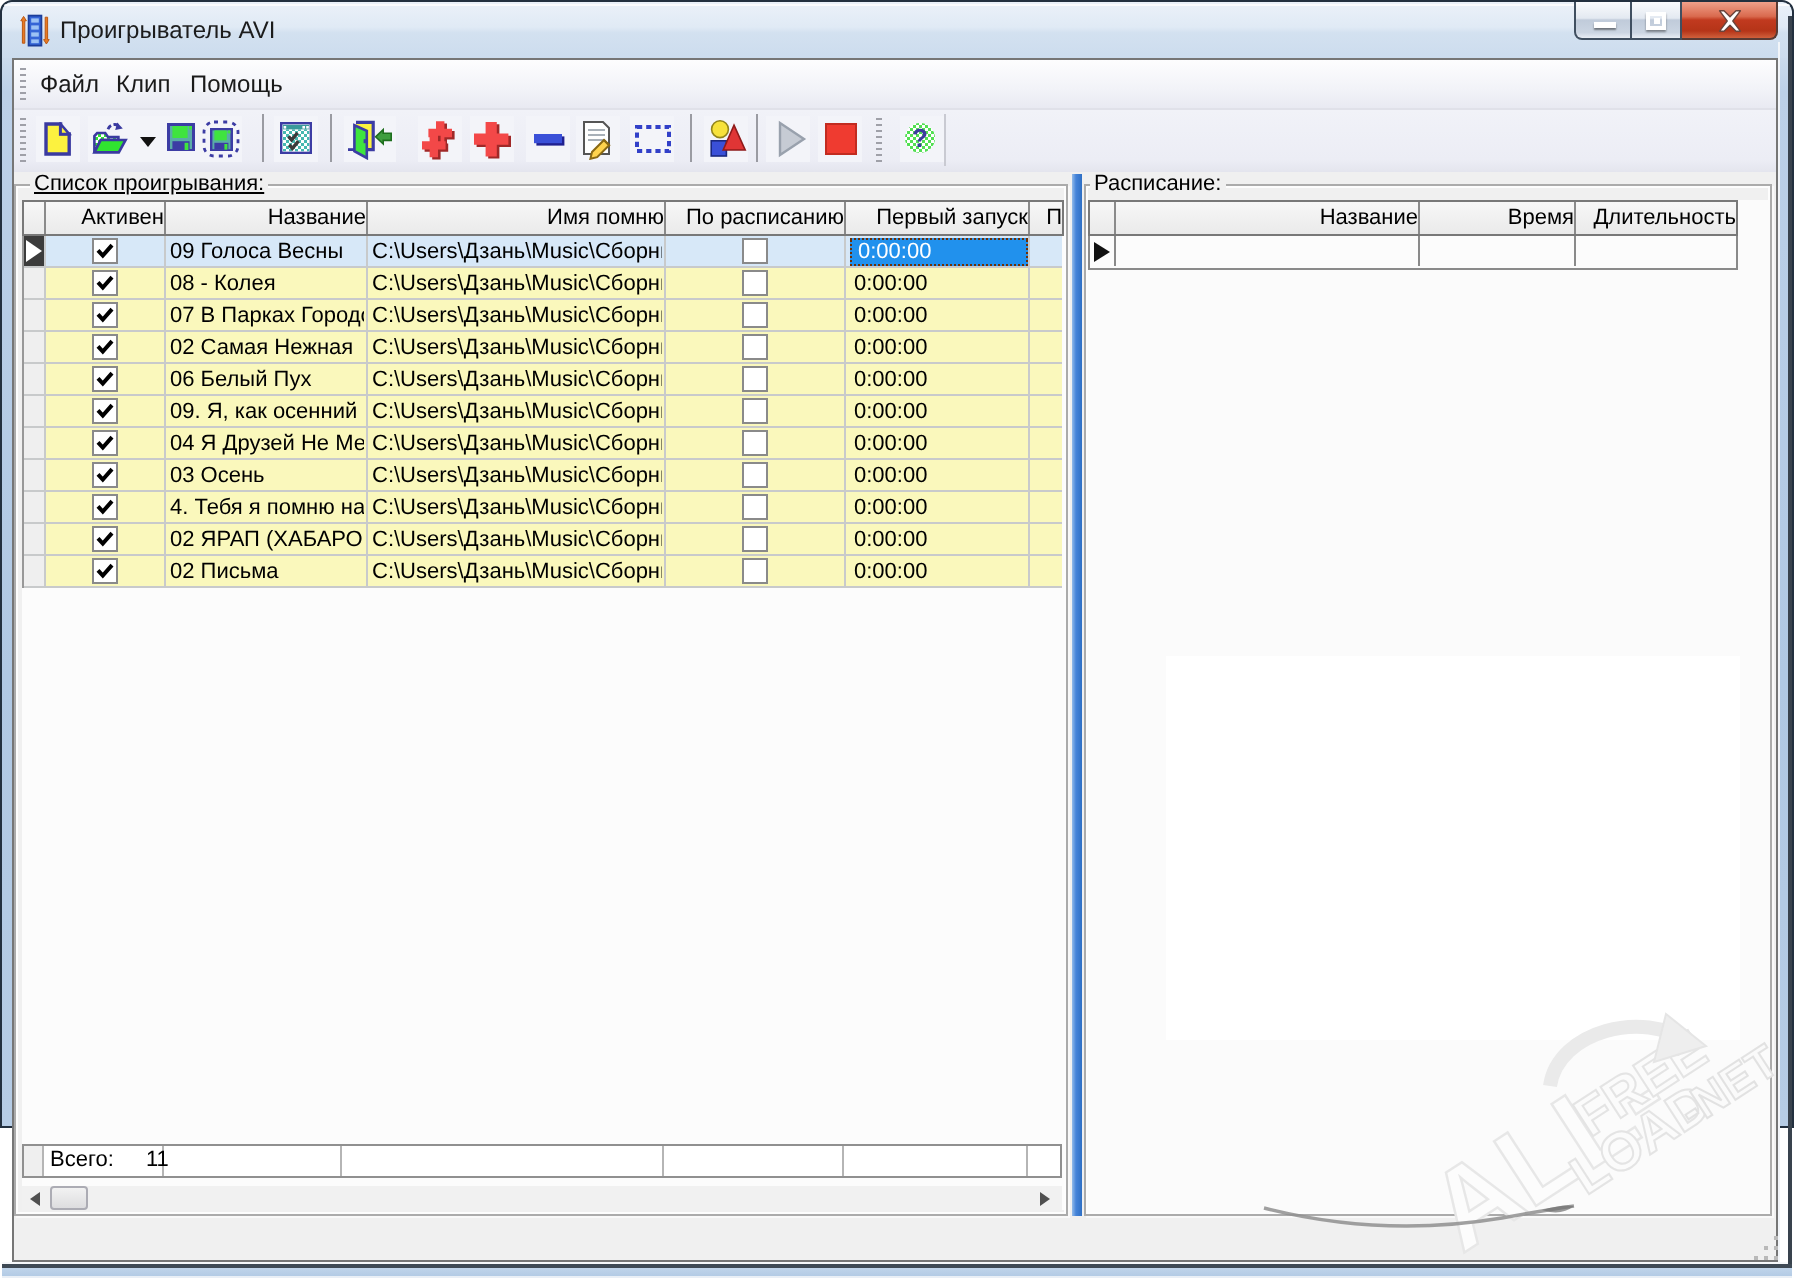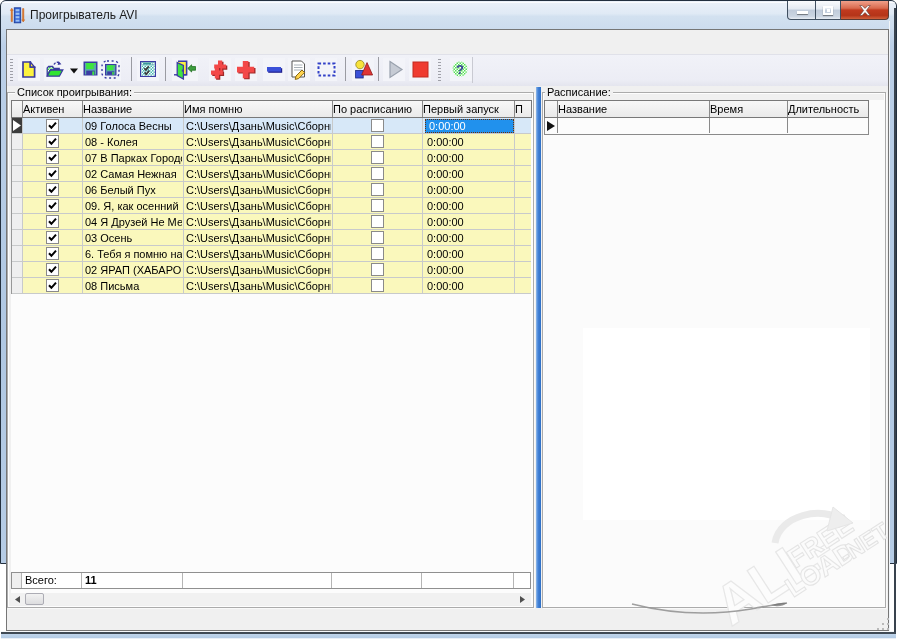--- a/index.html
+++ b/index.html
@@ -32,21 +32,21 @@
   .tbtn svg{position:absolute;left:3px;top:3px;}
   .tsep{position:absolute;top:2px;height:24px;width:1px;background:#9A9BA2;}
   .statusbar{position:absolute;left:0;top:580px;width:881px;height:20px;background:#F0F0F0;border-top:1px solid #D7D7D7;box-sizing:border-box;}
   .groupbox{position:absolute;border:1px solid #ABABAB;box-sizing:border-box;box-shadow:inset 0 0 0 1px rgba(255,255,255,.85), 1px 1px 0 rgba(255,255,255,.6);}
   .gblabel{position:absolute;height:12px;line-height:12px;background:#F0F0F0;padding:0 2px;}
   #splitter{position:absolute;left:529px;top:57px;width:5px;height:521px;background:linear-gradient(90deg,#93BBE9 0%,#4483D9 40%,#2E6FC4 100%);}
   #lgrid{position:absolute;left:4px;top:70px;width:521px;height:505px;background:#FCFCFC;}
   #rgrid{position:absolute;left:537px;top:70px;width:341px;height:506px;background:#FBFBFB;}
   .ghead{position:absolute;left:0;top:0;width:521px;height:18px;background:linear-gradient(180deg,#F7F7F7,#EAEAEA);border:1px solid #787878;box-sizing:border-box;}
   #rgrid .ghead{left:0px;top:0px;width:325px;}
-  .hcell{position:absolute;top:0;height:16px;line-height:16px;text-align:left;border-right:1px solid #8A8A8A;box-sizing:border-box;color:#000;}
+  .hcell{position:absolute;top:0;height:16px;line-height:16px;text-align:right;border-right:1px solid #8A8A8A;box-sizing:border-box;color:#000;}
   #lrows{position:absolute;left:1px;top:18px;width:519px;height:176px;}
   #lrows .rowleftedge{position:absolute;left:-1px;top:0;width:1px;height:176px;background:#989898;}
   .grow{position:absolute;left:0;width:519px;height:16px;box-sizing:border-box;border-bottom:1px solid #C8CACB;background:#FAF8BC;}
   .grow .ind{position:absolute;left:0;top:0;width:10px;height:15px;background:#EFEFEF;border-right:1px solid #C8CACB;box-sizing:content-box;}
   .vline{position:absolute;top:0;width:1px;height:15px;background:#C8CACB;}
   .ctext{position:absolute;top:1px;height:14px;line-height:14px;white-space:nowrap;overflow:hidden;}
   .cb{position:absolute;width:11px;height:11px;background:#fff;border:1px solid #8A8A8A;box-sizing:content-box;}
   #lfooter{position:absolute;left:0;top:472px;width:520px;height:17px;background:#fff;border:1px solid #909090;box-sizing:border-box;}
   .fcell{position:absolute;top:0;height:15px;line-height:15px;border-right:1px solid #B5B5B5;box-sizing:border-box;padding-left:3px;white-space:nowrap;overflow:hidden;}
   #lscroll{position:absolute;left:0;top:493px;width:520px;height:12px;background:#F1F1F1;}
@@ -77,20 +77,26 @@
         <i></i>
       </div>
     </div>
   <div class="abs" id="btn-close">
     <svg style="position:absolute;left:18px;top:4px" width="12" height="11" viewBox="0 0 12 11">
       <path d="M0.8 0.4 L3 0.4 L6 3.4 L9 0.4 L11.2 0.4 L7.4 5.5 L11.2 10.6 L9 10.6 L6 7.6 L3 10.6 L0.8 10.6 L4.6 5.5 Z" fill="#fff" stroke="#6A443C" stroke-width="0.7" stroke-linejoin="round"></path>
     </svg>
   </div>
 
   <div class="abs" id="client">
+    <div id="menubar">
+      <div class="gripper" style="left:3px;top:4px;height:17px;"></div>
+      <div class="menuitem" style="left:13px;">Файл</div>
+      <div class="menuitem" style="left:51px;">Клип</div>
+      <div class="menuitem" style="left:88px;">Помощь</div>
+    </div>
     <div id="toolbar">
       <div class="gripper" style="left:3px;top:4px;height:24px;"></div>
       
       <div class="tbtn" style="left:11px;">
           <svg style="left:4px;top:3px" width="14" height="17" viewBox="0 0 14 17">
         <path d="M1 1 L8.3 1 L8.3 6 L12.6 6 L12.6 16 L1 16 Z" fill="#FCF23F" stroke="#3A3AA0" stroke-width="1.7"></path>
         <path d="M8.3 1 L12.6 6 L8.3 6 Z" fill="#FCF23F" stroke="#3A3AA0" stroke-width="1.3"></path>
       </svg>
         </div>
       
@@ -241,21 +247,21 @@
         <pattern id="chkg" width="3" height="3" patternUnits="userSpaceOnUse">
           <rect width="3" height="3" fill="#fff"></rect>
               <rect width="1.5" height="1.5" fill="#52E052"></rect>
               <rect x="1.5" y="1.5" width="1.5" height="1.5" fill="#52E052"></rect>
         </pattern>
       </defs>
         </svg>
     </div>
 
     <div class="groupbox" style="left:0px;top:62px;width:527px;height:516px;"></div>
-    <div class="gblabel" style="left:8px;top:56px;">Список проигрывания:</div>
+    <div class="gblabel" style="left:8px;top:56px;text-decoration:underline;">Список проигрывания:</div>
     <div class="groupbox" style="left:535px;top:62px;width:344px;height:516px;"></div>
     <div class="gblabel" style="left:538px;top:56px;">Расписание:</div>
     <div id="splitter"></div>
     <div id="lgrid">
       <div class="ghead">
         <div class="hcell" style="left:0;width:11px;"></div>
         <div class="hcell" style="left:11px;width:60px;">Активен</div>
         <div class="hcell" style="left:71px;width:101px;">Название</div>
         <div class="hcell" style="left:172px;width:149px;">Имя помню</div>
         <div class="hcell" style="left:321px;width:90px;">По расписанию</div>
@@ -412,21 +418,21 @@
         <div class="vline" style="left:70px;"></div>
         <div class="vline" style="left:171px;"></div>
         <div class="vline" style="left:320px;"></div>
         <div class="vline" style="left:410px;"></div>
         <div class="vline" style="left:502px;"></div>
         <div class="cb" style="left:34px;top:1px;">
               <svg width="11" height="11" viewBox="0 0 11 11" style="position:absolute;left:0;top:0">
                 <path d="M2 5.2 L4.4 7.8 L9 2.6" stroke="#000" stroke-width="2" fill="none"></path>
               </svg>
             </div>
-        <div class="ctext" style="left:73px;width:97px;">6. Тебя я помню на</div>
+        <div class="ctext" style="left:73px;width:97px;">4. Тебя я помню на</div>
         <div class="ctext" style="left:174px;width:145px;">C:\Users\Дзань\Music\Сборник П</div>
         <div class="cb" style="left:359px;top:1px;"></div>
         <div class="ctext" style="left:415px;width:84px;">0:00:00</div>
         </div>
         <div class="grow" style="top:144px;background:#FAF8BC;">
         <div class="ind"></div>
         <div class="vline" style="left:70px;"></div>
         <div class="vline" style="left:171px;"></div>
         <div class="vline" style="left:320px;"></div>
         <div class="vline" style="left:410px;"></div>
@@ -446,30 +452,30 @@
         <div class="vline" style="left:70px;"></div>
         <div class="vline" style="left:171px;"></div>
         <div class="vline" style="left:320px;"></div>
         <div class="vline" style="left:410px;"></div>
         <div class="vline" style="left:502px;"></div>
         <div class="cb" style="left:34px;top:1px;">
               <svg width="11" height="11" viewBox="0 0 11 11" style="position:absolute;left:0;top:0">
                 <path d="M2 5.2 L4.4 7.8 L9 2.6" stroke="#000" stroke-width="2" fill="none"></path>
               </svg>
             </div>
-        <div class="ctext" style="left:73px;width:97px;">08 Письма</div>
+        <div class="ctext" style="left:73px;width:97px;">02 Письма</div>
         <div class="ctext" style="left:174px;width:145px;">C:\Users\Дзань\Music\Сборник П</div>
         <div class="cb" style="left:359px;top:1px;"></div>
         <div class="ctext" style="left:415px;width:84px;">0:00:00</div>
         </div>
       </div>
       <div id="lfooter">
         <div class="fcell" style="left:0;width:10px;background:#EFEFEF;"></div>
         <div class="fcell" style="left:10px;width:60px;">Всего:</div>
-        <div class="fcell" style="left:70px;width:101px;font-weight:bold;">11</div>
+        <div class="fcell" style="left:58px;width:101px;">11</div>
         <div class="fcell" style="left:171px;width:149px;"></div>
         <div class="fcell" style="left:320px;width:90px;"></div>
         <div class="fcell" style="left:410px;width:92px;"></div>
         <div class="fcell" style="left:502px;width:16px;border-right:none;"></div>
       </div>
       <div id="lscroll">
         <svg style="position:absolute;left:4px;top:3px" width="5" height="7" viewBox="0 0 5 7">
             <path d="M5 0 L5 7 L0 3.5 Z" fill="#505050"></path>
           </svg>
         <div style="position:absolute;left:14px;top:0px;width:19px;height:12px;background:linear-gradient(180deg,#F2F2F2,#DDDDDF);border:1px solid #ACACB4;box-sizing:border-box;border-radius:2px;"></div>

